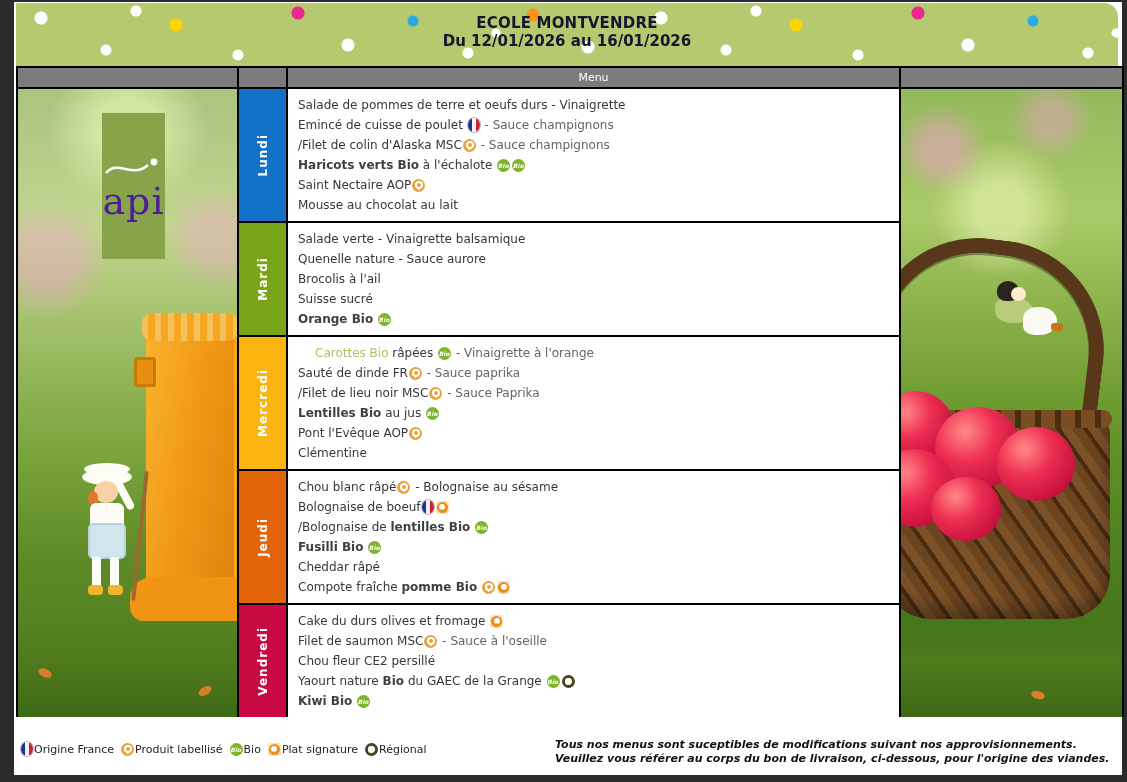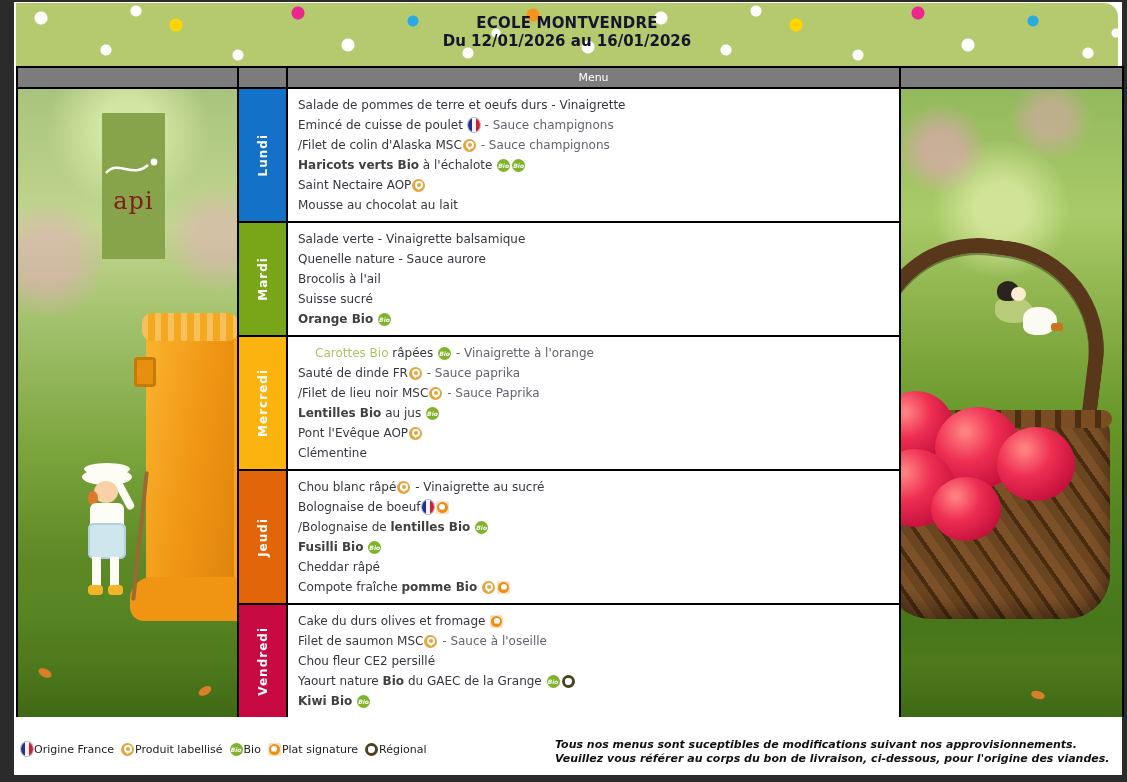--- a/index.html
+++ b/index.html
@@ -70,21 +70,21 @@
   .photo{position:relative;overflow:hidden;}
   .photo-left{
     background:
       radial-gradient(circle at 30px 170px,rgba(233,169,196,.5) 0 26px,transparent 60px),
       radial-gradient(circle at 200px 150px,rgba(233,169,196,.45) 0 22px,transparent 55px),
       radial-gradient(circle at 110px 40px,rgba(220,236,170,.8) 0 30px,transparent 80px),
       linear-gradient(#a9c47e 0%,#c2d68e 22%,#9dbd66 40%,#7aa43c 58%,#5d8a26 75%,#4c7a1d 100%);
   }
   .api-logo{position:absolute;left:84px;top:24px;width:63px;height:146px;background:#87a44b;text-align:center;}
   .api-logo svg{display:block;margin-top:42px;}
-  .api-logo .api-txt{color:#7f1d1d;font-family:"DejaVu Serif","Liberation Serif",serif;font-size:24px;line-height:40px;letter-spacing:1px;}
+  .api-logo .api-txt{color:#4c1d95;font-family:"DejaVu Serif","Liberation Serif",serif;font-size:38px;line-height:40px;letter-spacing:1px;}
   .boot-main{position:absolute;left:128px;top:228px;width:88px;height:300px;
     background:linear-gradient(100deg,#f9b52f,#ef9413 55%,#dd830c);border-radius:14px 16px 6px 6px;}
   .boot-main::before{content:"";position:absolute;left:-4px;right:-4px;top:-4px;height:28px;background:#f3a81f;border-radius:10px;
     background-image:repeating-linear-gradient(90deg,rgba(255,255,255,.28) 0 6px,transparent 6px 13px);}
   .boot-main::after{content:"";position:absolute;left:-16px;bottom:-4px;width:122px;height:44px;background:#ef9413;border-radius:22px 20px 12px 14px;}
   .boot-side{position:absolute;left:206px;top:248px;width:28px;height:270px;background:#f6a61c;border-radius:10px 6px 0 0;}
   .boot-strap{position:absolute;left:116px;top:268px;width:22px;height:30px;background:#e79010;border-radius:4px;box-shadow:inset 0 0 0 3px #c87a08;}
   .grass{position:absolute;left:0;right:0;bottom:0;height:96px;
     background:linear-gradient(rgba(79,122,29,0) 0,#4f7a1d 40%,#3f6a15 100%);}
   .leaf{position:absolute;width:14px;height:8px;background:#d97f2a;border-radius:50%;}
@@ -225,21 +225,21 @@
         <div class="line"><span class="s-n">Sauté de dinde FR</span><span class="ic ic-label"></span><span class="s-m"> - Sauce paprika</span></div>
         <div class="line"><span class="s-n">/Filet de lieu noir MSC</span><span class="ic ic-label"></span><span class="s-m"> - Sauce Paprika</span></div>
         <div class="line"><span class="s-b">Lentilles Bio</span><span class="s-n"> au jus </span><span class="ic ic-bio"></span></div>
         <div class="line"><span class="s-n">Pont l'Evêque AOP</span><span class="ic ic-label"></span></div>
         <div class="line"><span class="s-n">Clémentine</span></div>
       </div>
       <div class="day-cell" style="grid-area: 5 / 2; background: rgb(226, 101, 10);">
         <span>Jeudi</span>
       </div>
       <div class="menu-cell" style="grid-area: 5 / 3;">
-        <div class="line"><span class="s-n">Chou blanc râpé</span><span class="ic ic-label"></span><span class="s-n"> - Vinaigrette au sucré</span></div>
+        <div class="line"><span class="s-n">Chou blanc râpé</span><span class="ic ic-label"></span><span class="s-n"> - Bolognaise au sésame</span></div>
         <div class="line"><span class="s-n">Bolognaise de boeuf</span><span class="ic ic-france"></span><span class="ic ic-toque"></span></div>
         <div class="line"><span class="s-n">/Bolognaise de </span><span class="s-b">lentilles Bio</span><span class="s-n"> </span><span class="ic ic-bio"></span></div>
         <div class="line"><span class="s-b">Fusilli Bio</span><span class="s-n"> </span><span class="ic ic-bio"></span></div>
         <div class="line"><span class="s-n">Cheddar râpé</span></div>
         <div class="line"><span class="s-n">Compote fraîche </span><span class="s-b">pomme Bio</span><span class="s-n"> </span><span class="ic ic-label"></span><span class="ic ic-toque"></span></div>
       </div>
       <div class="day-cell" style="grid-area: 6 / 2; background: rgb(199, 11, 66);">
         <span>Vendredi</span>
       </div>
       <div class="menu-cell" style="grid-area: 6 / 3;">

